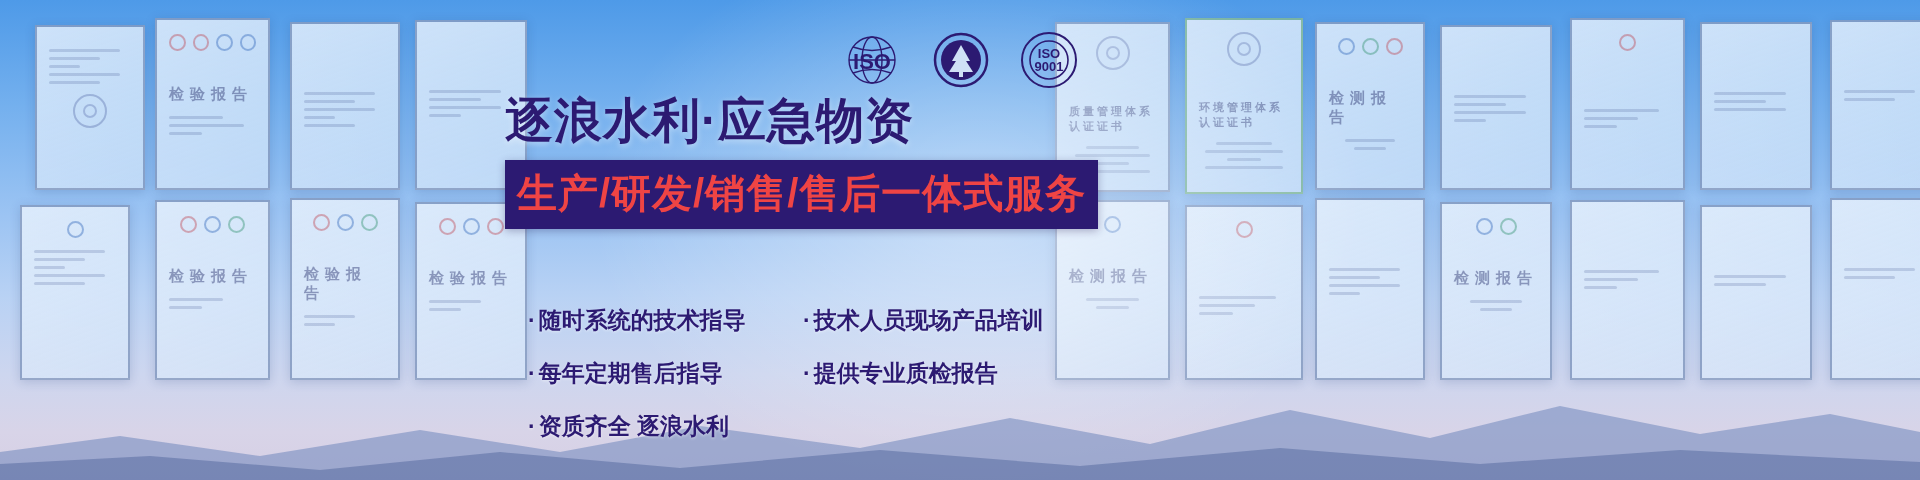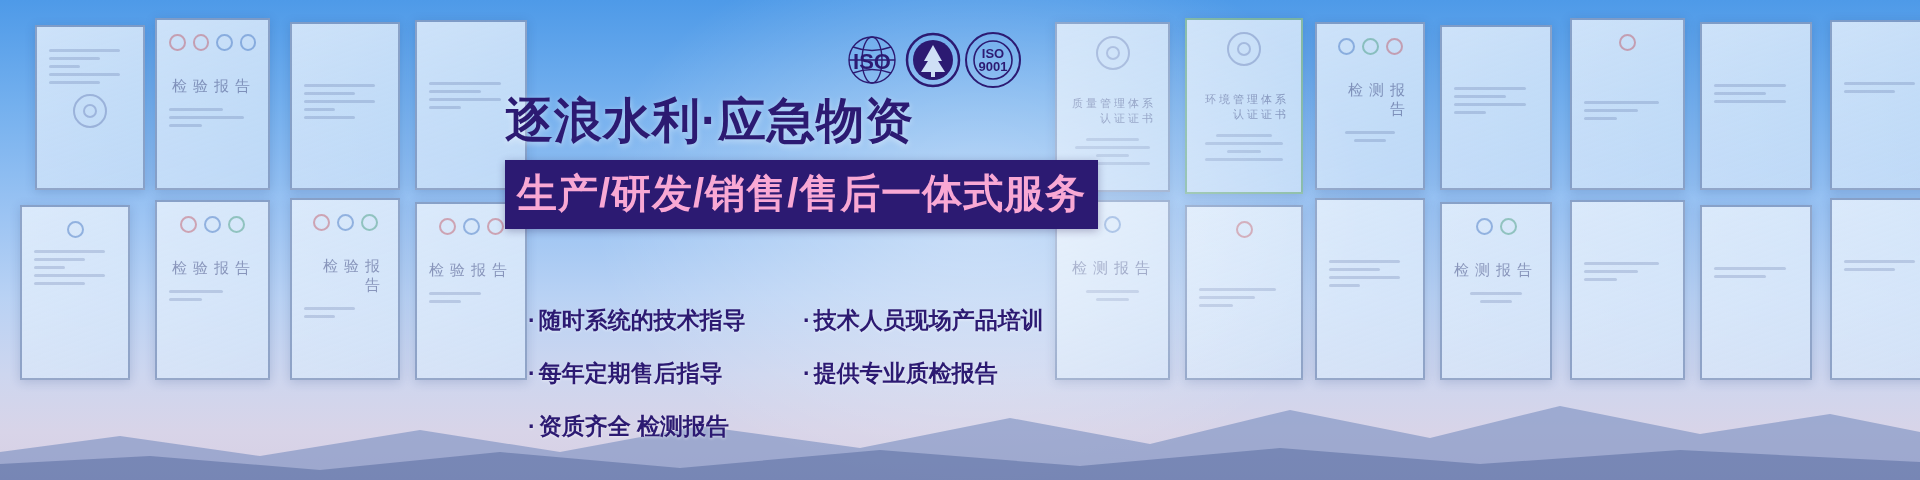--- a/index.html
+++ b/index.html
@@ -25,22 +25,22 @@
     position:absolute;
     background:linear-gradient(160deg, rgba(235,243,253,.80), rgba(214,231,250,.66));
     border:1px solid rgba(255,255,255,.55);
     box-shadow:0 2px 10px rgba(30,50,110,.18);
     overflow:hidden;
     padding:10px 12px;
   }
   .cert.framed{ border:2px solid rgba(86,112,160,.55); }
   .cert.green{ border:2px solid rgba(86,160,110,.6); }
   .cert .ctitle{
-    text-align:right; color:rgba(42,50,110,.45);
-    font-size:11px; letter-spacing:3px; margin-top:26px; font-weight:normal;
+    text-align:left; color:rgba(42,50,110,.45);
+    font-size:11px; letter-spacing:3px; margin-top:34px; font-weight:bold;
   }
   .cert .ctitle.big{ font-size:15px; letter-spacing:6px; }
   .cert .lines{ margin-top:12px; }
   .cert .ln{ height:3px; background:rgba(60,80,140,.20); border-radius:2px; margin:5px 0; }
   .cert .ln.s{ width:38%; } .cert .ln.m{ width:62%; } .cert .ln.l{ width:86%; }
   .cert .ln.c{ margin-left:auto; margin-right:auto; }
   .cert .logorow{ display:flex; gap:7px; justify-content:center; align-items:center; margin-top:4px; }
   .cert .clogo{ width:17px; height:17px; border-radius:50%; border:2px solid rgba(190,70,80,.42); }
   .cert .clogo.b{ border-color:rgba(60,110,190,.45); }
   .cert .clogo.g{ border-color:rgba(60,150,120,.45); }
@@ -50,36 +50,36 @@
     display:flex; align-items:center; justify-content:center;
   }
   .cert .seal i{ width:14px; height:14px; border-radius:50%; border:2px solid rgba(60,80,150,.28); display:block; }
 
   
   .mount{ position:absolute; left:0; bottom:0; width:100%; height:120px; }
 
   
   .badges{
     position:absolute; left:840px; top:28px; width:240px; height:64px;
-    display:flex; align-items:center; 
+    display:flex; align-items:center; justify-content:space-between;
   }
   .badge{ color:#2a1a6e; position:relative; }
   .badge-iso{ width:64px; height:58px; }
   .badge-env{ width:58px; height:58px; }
   .badge-9001{ width:62px; height:58px; }
 
   
   .headline{ position:absolute; left:505px; top:96px; width:570px; }
   .title{
     font-size:48px; font-weight:bold; color:#2c1a72; letter-spacing:1px;
     line-height:1.06; white-space:nowrap;
     text-shadow:0 2px 6px rgba(255,255,255,.45);
   }
   .subtitle-bar{
-    margin-top:13px; background:#2c1a72; color:#f9a8d4;
+    margin-top:13px; background:#2c1a72; color:#ef4444;
     font-size:40px; font-weight:bold; letter-spacing:1px;
     padding:6px 12px 8px; display:inline-block; white-space:nowrap;
     box-shadow:0 2px 8px rgba(30,20,80,.3);
   }
 
   
   .bullets{
     position:absolute; left:528px; top:305px; width:560px;
     display:grid; grid-template-columns:275px 255px; row-gap:22px;
   }
@@ -376,17 +376,17 @@
     <div class="bullet">
       <span class="dot">·</span><span>技术人员现场产品培训</span>
     </div>
     <div class="bullet">
       <span class="dot">·</span><span>每年定期售后指导</span>
     </div>
     <div class="bullet">
       <span class="dot">·</span><span>提供专业质检报告</span>
     </div>
     <div class="bullet">
-      <span class="dot">·</span><span>资质齐全 检测报告</span>
+      <span class="dot">·</span><span>资质齐全 逐浪水利</span>
     </div>
   </div>
 
 </div>
 
 </body></html>

